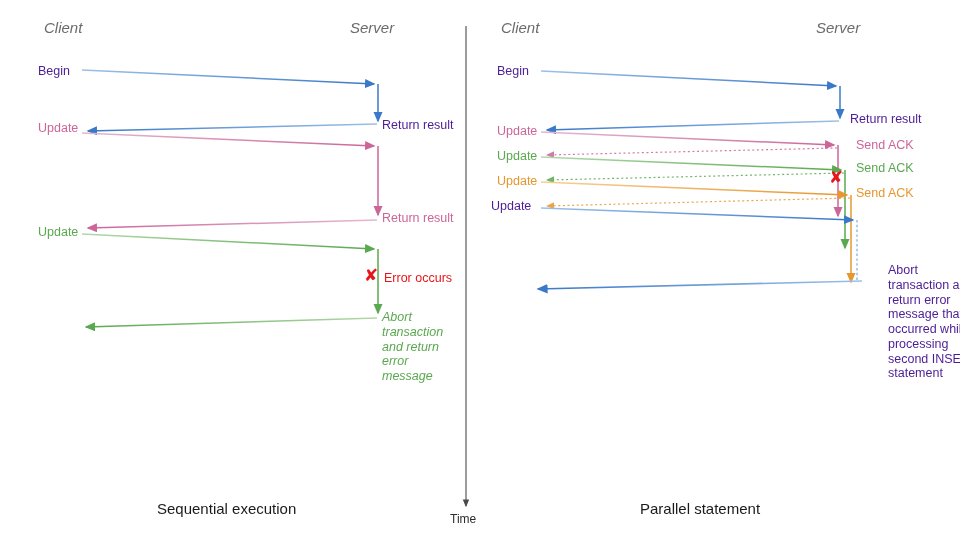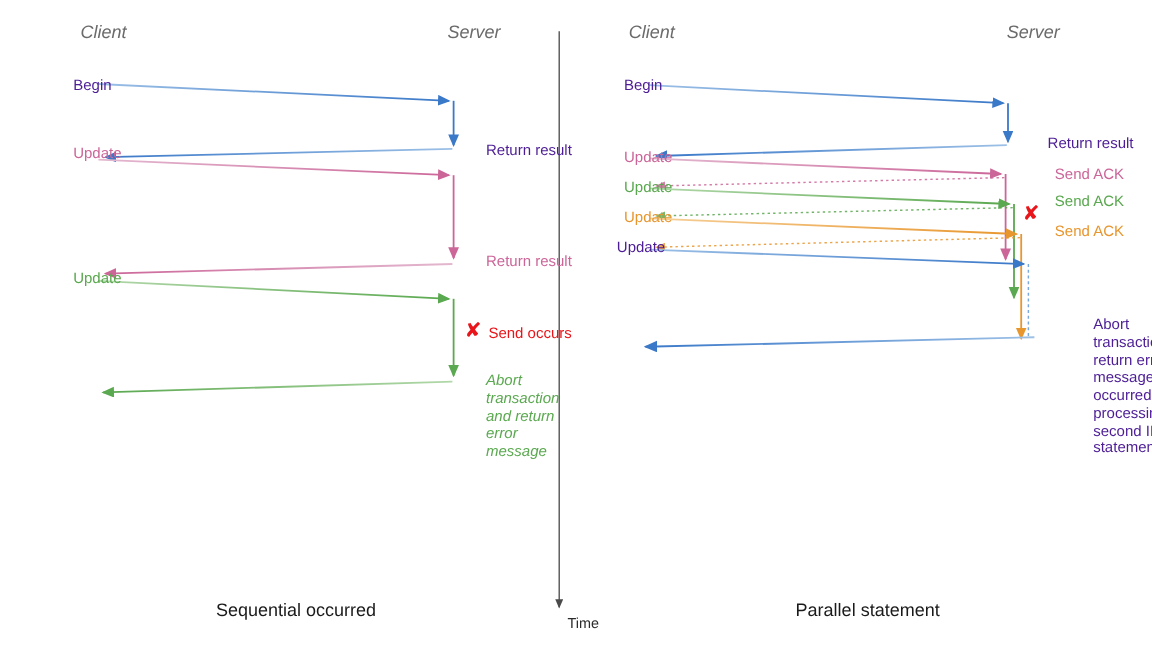--- a/index.html
+++ b/index.html
@@ -2,21 +2,21 @@
 <html><head>
 <meta charset="utf-8">
 <style>
   html,body{margin:0;padding:0;}
   body{
     width:960px;height:540px;background:#ffffff;
     font-family:"Liberation Sans","DejaVu Sans",sans-serif;
     position:relative;overflow:hidden;
   }
   #canvas{position:absolute;left:0;top:0;width:960px;height:540px;}
-  .lbl{position:absolute;white-space:nowrap;line-height:1.18;margin-left:23px;}
+  .lbl{position:absolute;white-space:nowrap;line-height:1.18;}
   .hdr{font-style:italic;font-size:15px;color:#6b6b6b;}
   .cap{font-size:15px;color:#1a1a1a;}
   .time{font-size:12px;color:#2b2b2b;}
   .msg{font-size:12.5px;}
   .msg.multi{white-space:normal;}
   .c-blue{color:#4c1d95;}
   .c-pink{color:#cc6699;}
   .c-green{color:#5aa84f;}
   .c-orange{color:#e8962e;}
   .c-red{color:#e8161a;font-weight:bold;font-size:17px;}
@@ -166,29 +166,29 @@
     </g>
 
     <g>
       <line x1="862" y1="281" x2="538" y2="289" stroke="url(#g-blue-l)" stroke-width="1.6" marker-end="url(#ah-blue)"></line>
     </g>
   </g>
 </svg>
 
 <div class="lbl hdr" style="left:44px;top:19px;">Client</div>
 <div class="lbl hdr" style="left:350px;top:19px;">Server</div>
-<div class="lbl cap" style="left:157px;top:500px;">Sequential occurred</div>
+<div class="lbl cap" style="left:157px;top:500px;">Sequential execution</div>
 
 <div class="lbl msg c-blue" style="left:38px;top:64px;">Begin</div>
 <div class="lbl msg c-blue" style="left:382px;top:118px;">Return result</div>
 <div class="lbl msg c-pink" style="left:38px;top:121px;">Update</div>
 <div class="lbl msg c-pink" style="left:382px;top:211px;">Return result</div>
 <div class="lbl msg c-green" style="left:38px;top:225px;">Update</div>
 <div class="lbl msg c-red" style="left:364px;top:266px;">✘</div>
-<div class="lbl msg c-red" style="left:384px;top:271px;font-size:12.5px;font-weight:normal;">Send occurs</div>
+<div class="lbl msg c-red" style="left:384px;top:271px;font-size:12.5px;font-weight:normal;">Error occurs</div>
 <div class="lbl msg multi c-green" style="left:382px;top:310px;width:80px;font-style:italic;">Abort transaction and return error message</div>
 
 <div class="lbl hdr" style="left:501px;top:19px;">Client</div>
 <div class="lbl hdr" style="left:816px;top:19px;">Server</div>
 <div class="lbl cap" style="left:640px;top:500px;">Parallel statement</div>
 
 <div class="lbl msg c-blue" style="left:497px;top:64px;">Begin</div>
 <div class="lbl msg c-blue" style="left:850px;top:112px;">Return result</div>
 <div class="lbl msg c-pink" style="left:497px;top:124px;">Update</div>
 <div class="lbl msg c-pink" style="left:856px;top:138px;">Send ACK</div>

